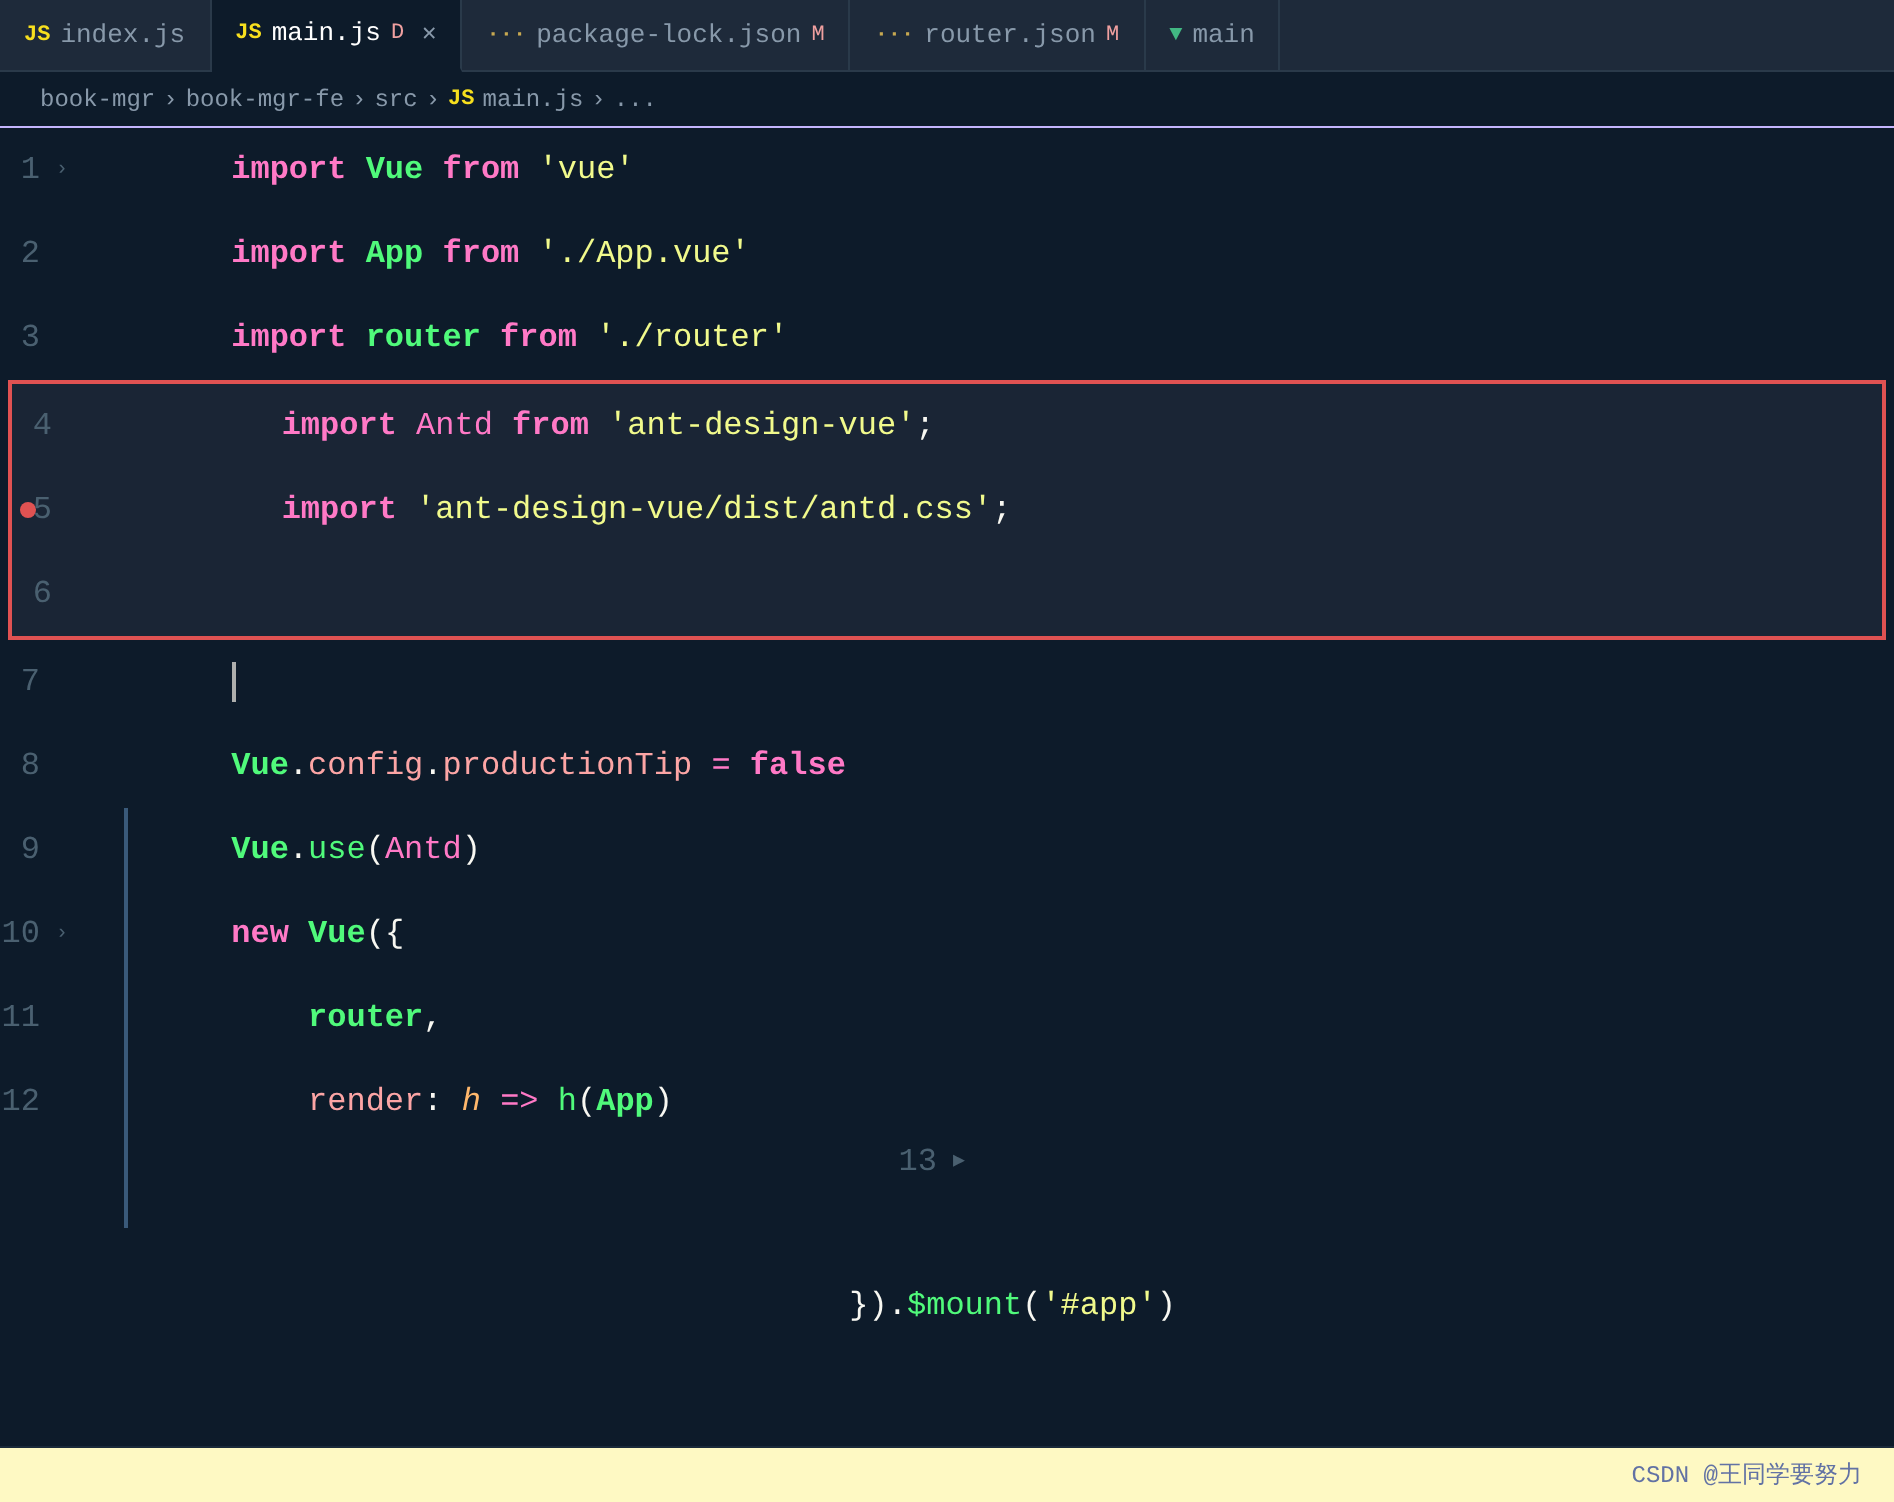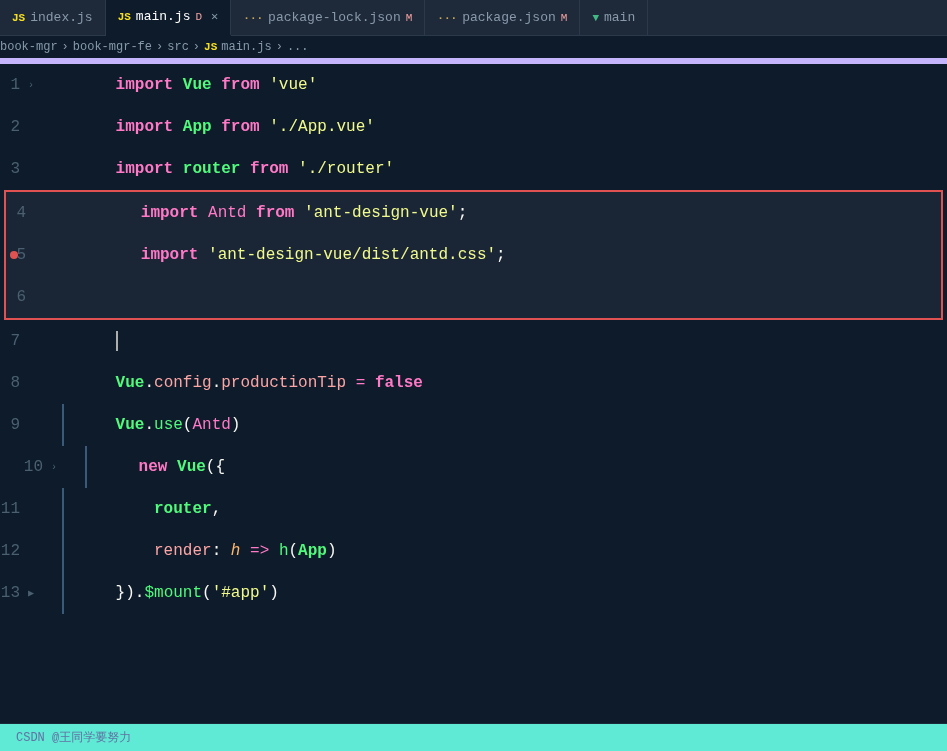--- a/index.html
+++ b/index.html
@@ -72,25 +72,25 @@
       color: #f0a0a0;
       font-size: 11px;
     }
 
     
     .breadcrumb {
       display: flex;
       align-items: center;
       background-color: #0d1b2a;
       height: 28px;
-      padding: 0 0;
+      padding: 0 20px;
       font-size: 12px;
       color: #8899aa;
       gap: 4px;
-      border-bottom: 6px solid #c4b5fd;
+      border-bottom: 1px solid #c4b5fd;
     }
 
     .breadcrumb span {
       color: #8899aa;
     }
 
     .breadcrumb .separator {
       color: #8899aa;
     }
 
@@ -196,24 +196,24 @@
       width: 2px;
       background-color: #3a5a7a;
     }
 
     
     .bottom-bar {
       position: absolute;
       bottom: 0;
       width: 100%;
       height: 28px;
-      background-color: #5eead4;
-      display: flex;
-      align-items: center;
-      justify-content: flex-start;
+      background-color: #fef9c3;
+      display: flex;
+      align-items: center;
+      justify-content: flex-end;
       padding: 0 16px;
       font-size: 12px;
       color: #6272a4;
       border-top: 1px solid #1a2a3a;
     }
   </style>
 </head>
 <body>
 
 <div class="tab-bar">
@@ -227,21 +227,21 @@
     <span class="tab-modified">D</span>
     <span class="close-btn">✕</span>
   </div>
   <div class="tab">
     <span class="tab-lang json">···</span>
     <span>package-lock.json</span>
     <span style="color:#f0a0a0;font-size:11px;">M</span>
   </div>
   <div class="tab">
     <span class="tab-lang json">···</span>
-    <span>package.json</span>
+    <span>router.json</span>
     <span style="color:#f0a0a0;font-size:11px;">M</span>
   </div>
   <div class="tab">
     <span class="tab-lang vue">▼</span>
     <span>main</span>
   </div>
 </div>
 
 <div class="breadcrumb">
   <span>book-mgr</span>
@@ -344,21 +344,21 @@
     <div class="gutter-bar"></div>
     <div class="line-number">
       <span>9</span>
       <span class="fold-indicator"></span>
     </div>
     <div class="code-content">
       <span class="identifier-vue">Vue</span><span class="punctuation">.</span><span class="method">use</span><span class="punctuation">(</span><span class="identifier-antd" style="color:#ff79c6;">Antd</span><span class="punctuation">)</span>
     </div>
   </div>
 
-  <div class="code-line" style="position:relative;margin-left:23px;">
+  <div class="code-line" style="position:relative;">
     <div class="gutter-bar"></div>
     <div class="line-number">
       <span>10</span>
       <span class="fold-indicator" style="color:#4a6070;font-size:10px;">›</span>
     </div>
     <div class="code-content">
       <span class="kw-new">new</span> <span class="identifier-vue">Vue</span><span class="punctuation">({</span>
     </div>
   </div>
 
@@ -377,21 +377,21 @@
     <div class="gutter-bar"></div>
     <div class="line-number">
       <span>12</span>
       <span class="fold-indicator"></span>
     </div>
     <div class="code-content">
       &nbsp;&nbsp;&nbsp;&nbsp;<span class="property">render</span><span class="punctuation">:</span> <span class="param">h</span> <span class="operator">=&gt;</span> <span class="method">h</span><span class="punctuation">(</span><span class="identifier-app">App</span><span class="punctuation">)</span>
     </div>
   </div>
 
-  <div class="code-line" style="position:relative;">
+  <div class="code-line" style="position:relative;flex-direction:column;">
     <div class="gutter-bar"></div>
     <div class="line-number">
       <span>13</span>
       <span class="fold-indicator" style="color:#4a6070;font-size:10px;">▶</span>
     </div>
     <div class="code-content">
       <span class="punctuation">}).</span><span class="method">$mount</span><span class="punctuation">(</span><span class="string-single">'#app'</span><span class="punctuation">)</span>
     </div>
   </div>
 

